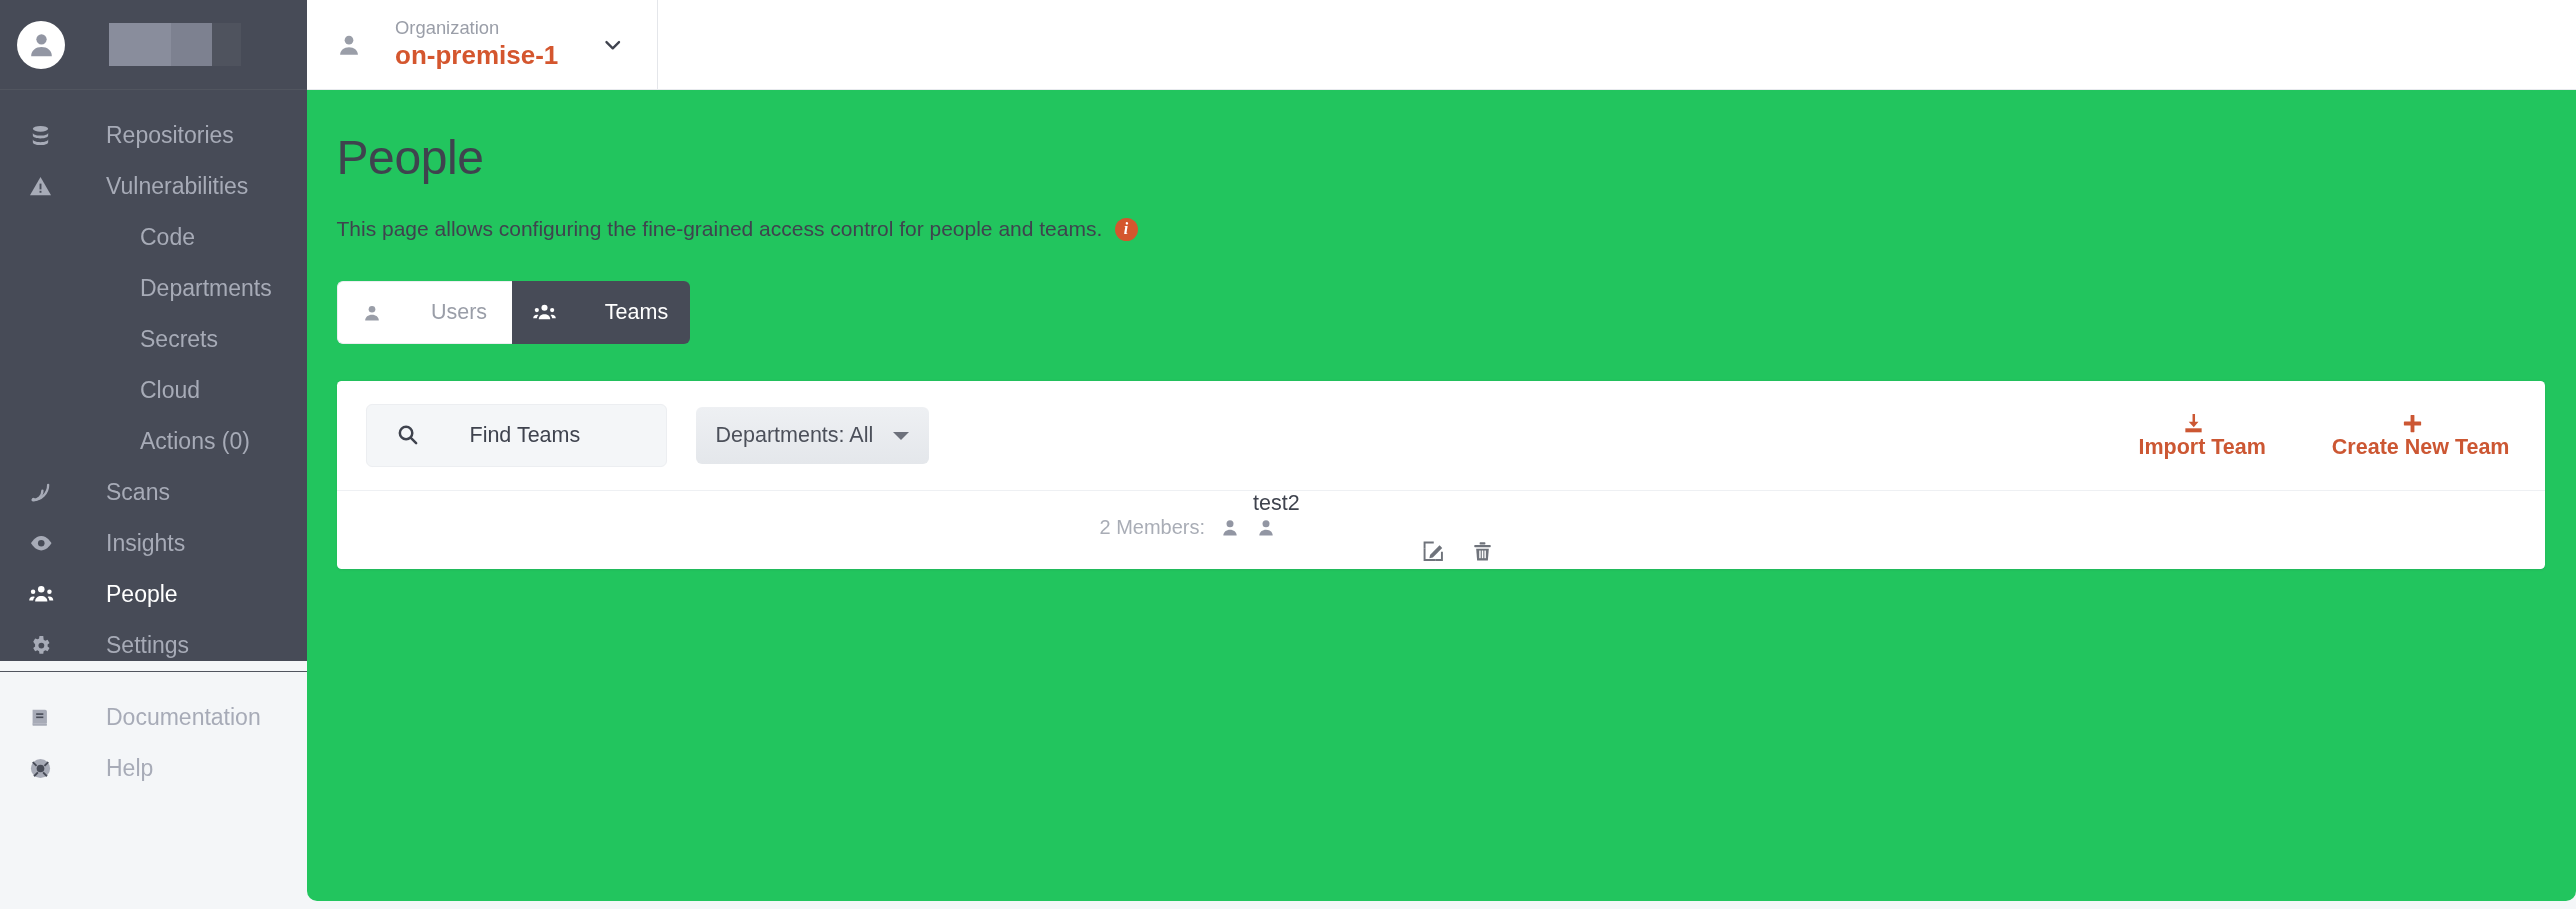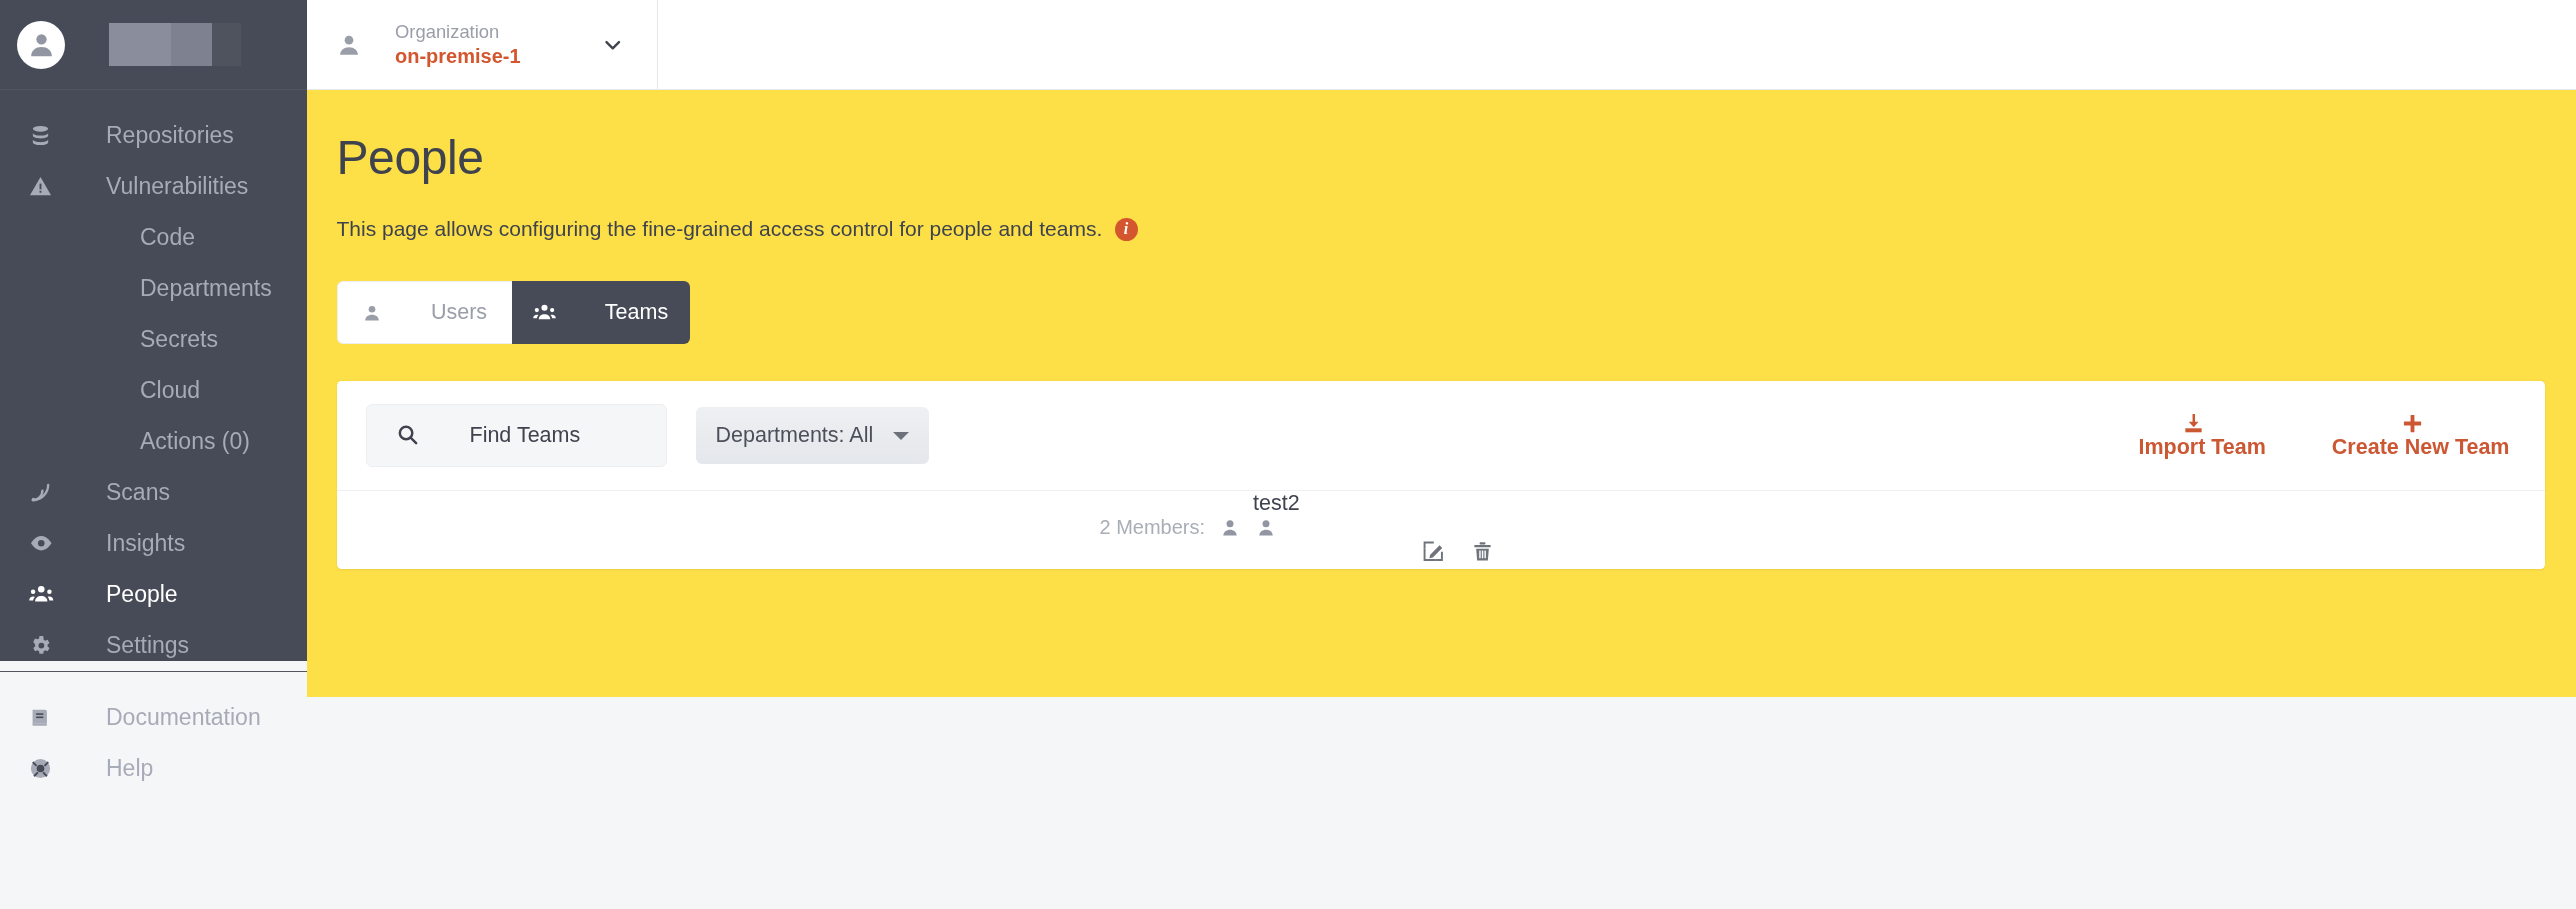--- a/index.html
+++ b/index.html
@@ -55,38 +55,38 @@
   .nav-item.sub .nav-label { margin-left: 77px; }
   .nav-item.active .nav-label { color: #ffffff; }
   .nav-sep { flex: 1; }
   .sidebar-bottom {
     border-top: 0.8px solid #51555f;
     padding-top: 20px;
     padding-bottom: 14px;
   }
 
   
-  .main { flex: 1; height: 697px; display: flex; flex-direction: column; background: #fde047; }
+  .main { flex: 1; height: 901px; display: flex; flex-direction: column; background: #22c55e; border-radius: 10px; }
   .topbar {
     height: 90px; min-height: 90px;
     background: #ffffff;
     border-bottom: 0.8px solid #e8eaee;
     display: flex; align-items: stretch;
   }
   .org-select {
     width: 351px;
     display: flex; align-items: center;
     padding-left: 29px;
     border-right: 0.8px solid #e4e6ea;
     cursor: pointer;
   }
   .org-person { width: 31px; display: flex; align-items: center; }
   .org-text { margin-left: 28px; display: flex; flex-direction: column; justify-content: center; }
   .org-caption { font-size: 18.4px; color: #9a9ea8; line-height: 1.25; }
-  .org-value { font-size: 20px; color: #d4562e; font-weight: bold; line-height: 1.3; }
+  .org-value { font-size: 26px; color: #d4562e; font-weight: bold; line-height: 1.3; }
   .org-caret { margin-left: auto; margin-right: 34px; display: flex; align-items: center; }
   .topbar-rest { flex: 1; }
 
   .content { flex: 1; padding: 0 31px 0 28px; position: relative; }
   .page-title {
     font-size: 48px; font-weight: normal;
     color: #3f434e; letter-spacing: -0.4px;
     margin-top: 40px; margin-left: 1.5px;
   }
   .page-desc {

